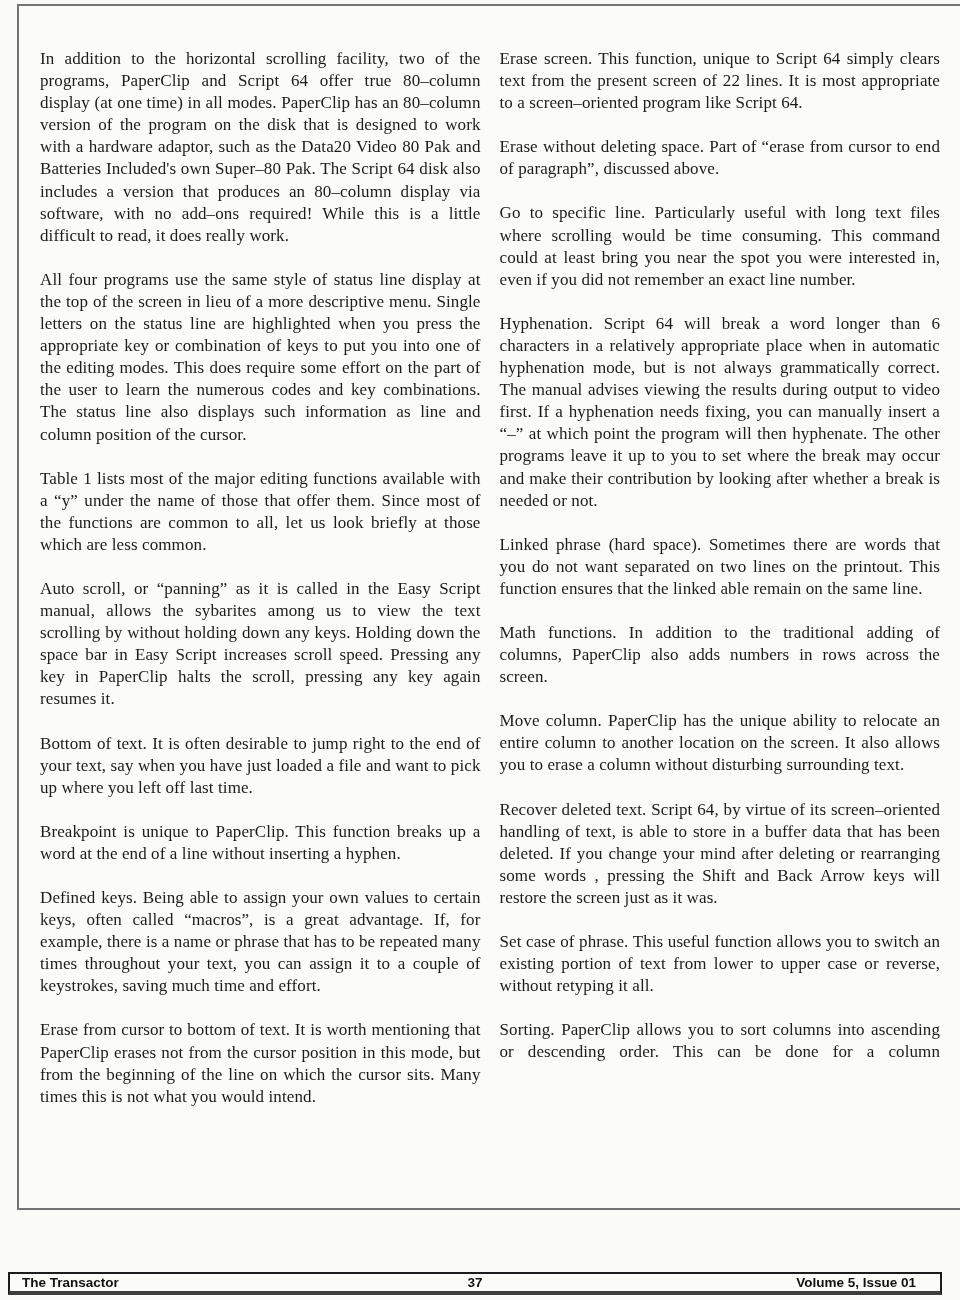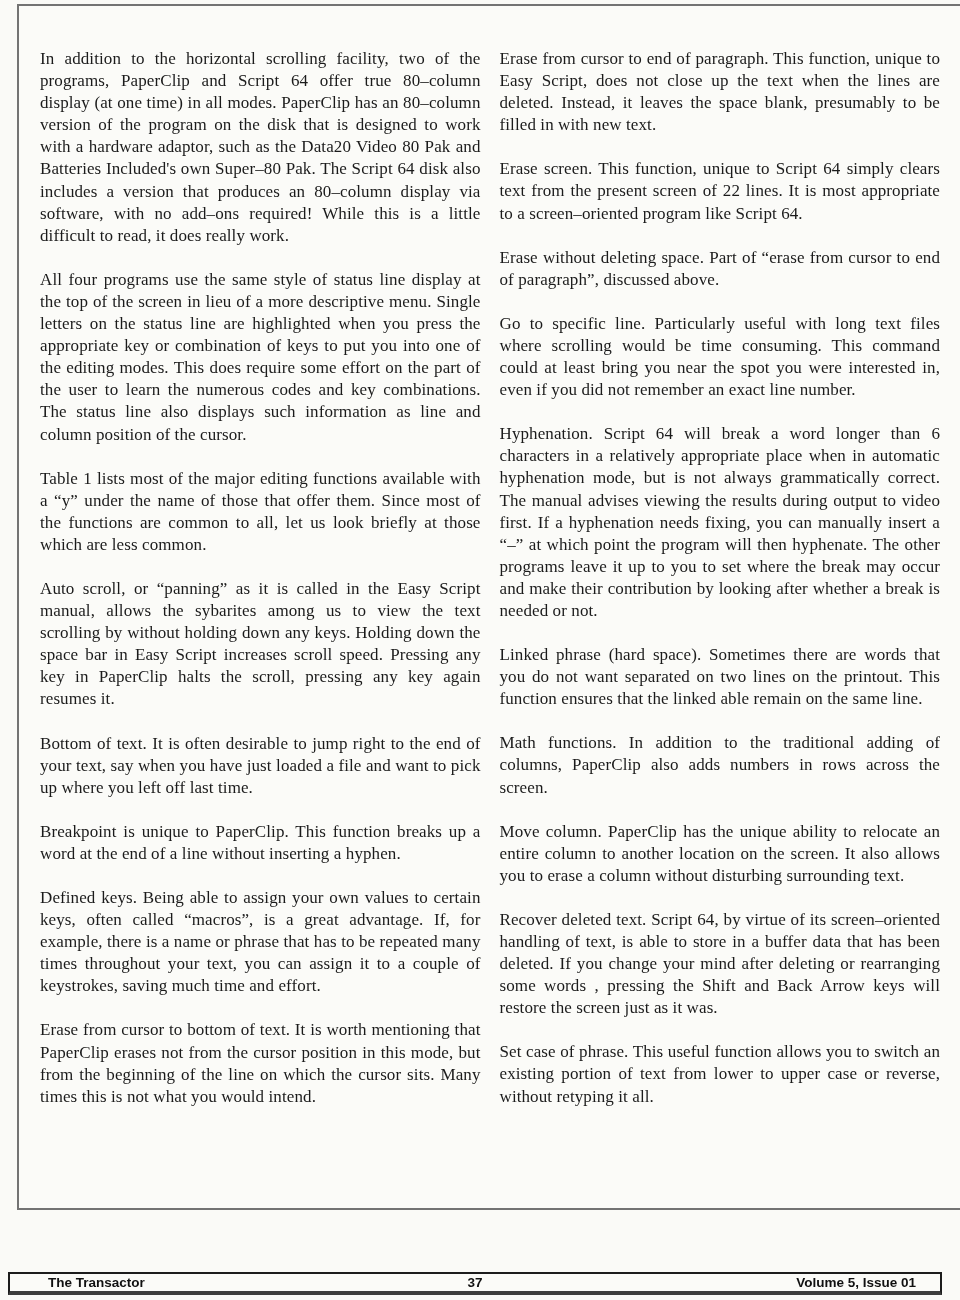--- a/index.html
+++ b/index.html
@@ -56,21 +56,21 @@
     background: #fbfbf8;
     display: flex;
     align-items: center;
     font-family: "Liberation Sans", "DejaVu Sans", sans-serif;
     font-weight: bold;
     font-size: 13.5px;
     color: #111;
   }
   .footer-left {
     width: 300px;
-    padding-left: 38px;
+    padding-left: 12px;
     box-sizing: border-box;
   }
   .footer-center {
     flex: 1;
     text-align: center;
   }
   .footer-right {
     width: 300px;
     padding-right: 24px;
     box-sizing: border-box;
@@ -90,30 +90,30 @@
         <p class="para">All four programs use the same style of status line display at the top of the screen in lieu of a more descriptive menu. Single letters on the status line are highlighted when you press the appropriate key or combination of keys to put you into one of the editing modes. This does require some effort on the part of the user to learn the numerous codes and key combinations. The status line also displays such information as line and column position of the cursor.</p>
         <p class="para">Table 1 lists most of the major editing functions available with a “y” under the name of those that offer them. Since most of the functions are common to all, let us look briefly at those which are less common.</p>
         <p class="para">Auto scroll, or “panning” as it is called in the Easy Script manual, allows the sybarites among us to view the text scrolling by without holding down any keys. Holding down the space bar in Easy Script increases scroll speed. Pressing any key in PaperClip halts the scroll, pressing any key again resumes it.</p>
         <p class="para">Bottom of text. It is often desirable to jump right to the end of your text, say when you have just loaded a file and want to pick up where you left off last time.</p>
         <p class="para">Breakpoint is unique to PaperClip. This function breaks up a word at the end of a line without inserting a hyphen.</p>
         <p class="para">Defined keys. Being able to assign your own values to certain keys, often called “macros”, is a great advantage. If, for example, there is a name or phrase that has to be repeated many times throughout your text, you can assign it to a couple of keystrokes, saving much time and effort.</p>
         <p class="para">Erase from cursor to bottom of text. It is worth mentioning that PaperClip erases not from the cursor position in this mode, but from the beginning of the line on which the cursor sits. Many times this is not what you would intend.</p>
       </div>
 
       <div class="col">
-        <p class="para">Erase from cursor to end of paragraph. This function, unique to Easy Script, does not close up the text when the lines are deleted. Instead, it leaves the space blank, presumably to be filled in with new text.</p>
         <p class="para">Erase screen. This function, unique to Script 64 simply clears text from the present screen of 22 lines. It is most appropriate to a screen–oriented program like Script 64.</p>
         <p class="para">Erase without deleting space. Part of “erase from cursor to end of paragraph”, discussed above.</p>
         <p class="para">Go to specific line. Particularly useful with long text files where scrolling would be time consuming. This command could at least bring you near the spot you were interested in, even if you did not remember an exact line number.</p>
         <p class="para">Hyphenation. Script 64 will break a word longer than 6 characters in a relatively appropriate place when in automatic hyphenation mode, but is not always grammatically correct. The manual advises viewing the results during output to video first. If a hyphenation needs fixing, you can manually insert a “–” at which point the program will then hyphenate. The other programs leave it up to you to set where the break may occur and make their contribution by looking after whether a break is needed or not.</p>
         <p class="para">Linked phrase (hard space). Sometimes there are words that you do not want separated on two lines on the printout. This function ensures that the linked able remain on the same line.</p>
         <p class="para">Math functions. In addition to the traditional adding of columns, PaperClip also adds numbers in rows across the screen.</p>
         <p class="para">Move column. PaperClip has the unique ability to relocate an entire column to another location on the screen. It also allows you to erase a column without disturbing surrounding text.</p>
         <p class="para">Recover deleted text. Script 64, by virtue of its screen–oriented handling of text, is able to store in a buffer data that has been deleted. If you change your mind after deleting or rearranging some words , pressing the Shift and Back Arrow keys will restore the screen just as it was.</p>
         <p class="para">Set case of phrase. This useful function allows you to switch an existing portion of text from lower to upper case or reverse, without retyping it all.</p>
+        <p class="para cont">Sorting. PaperClip allows you to sort columns into ascending or descending order. This can be done for a column</p>
       </div>
 
     </div>
   </div>
 
   <div class="footer-band">
     <span class="footer-left">The Transactor</span>
     <span class="footer-center">37</span>
     <span class="footer-right">Volume 5, Issue 01</span>
   </div>

